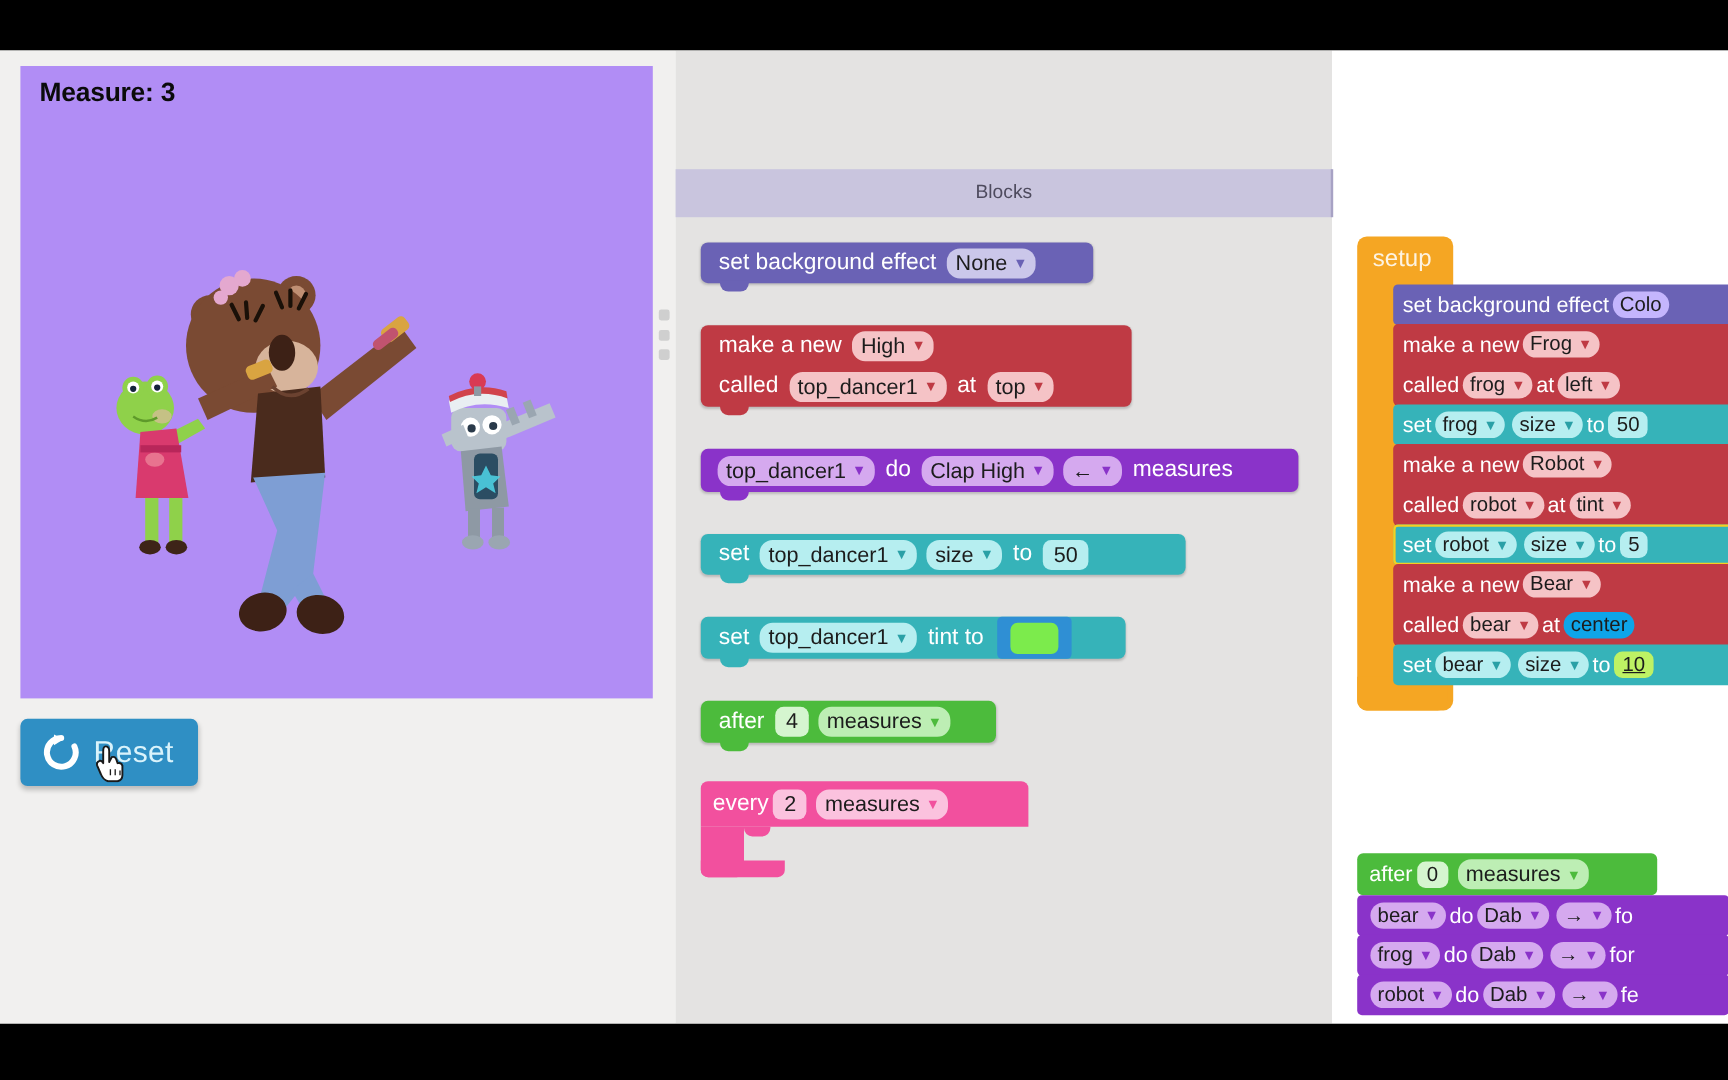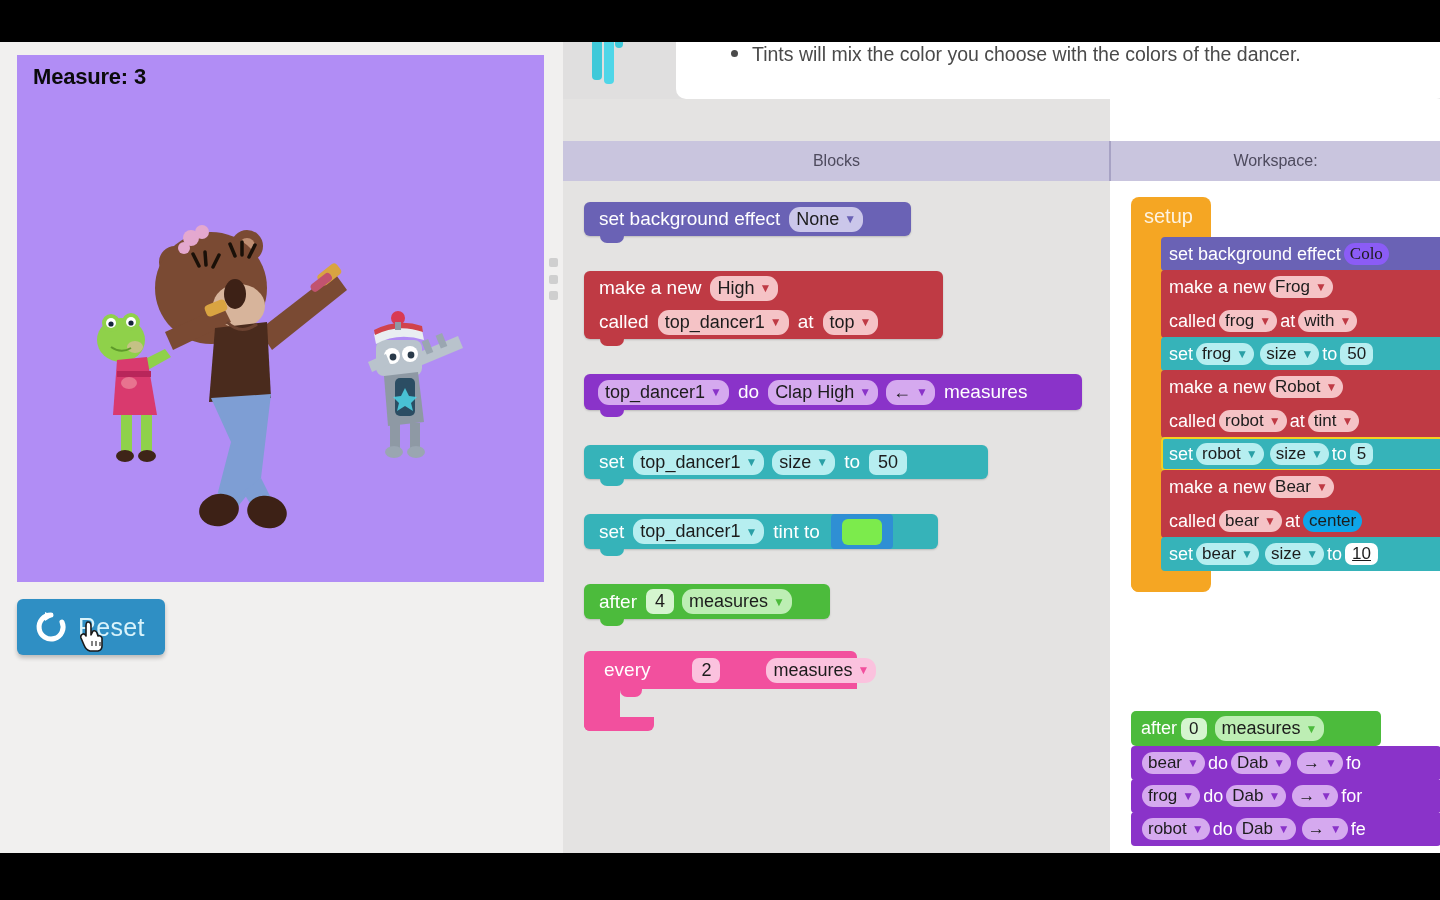--- a/index.html
+++ b/index.html
@@ -87,21 +87,21 @@
   .c-green .field{background:#bdeeb4;}
   .c-green .field .caret{color:#4cbb3c;}
   .c-green .num{background:#d5f5cf;}
 
   
   .tintbox{width:62px;height:35px;background:#2f8fd4;border-radius:4px;margin-left:6px;display:flex;align-items:center;justify-content:center;}
   .tintswatch{width:40px;height:26px;background:#7ceb4c;border-radius:6px;}
 
   
   #every-block-wrap{position:absolute;left:584px;top:609px;width:273px;height:80px;}
-  #every-head{position:absolute;left:0;top:0;width:273px;height:38px;background:#f2509e;border-radius:6px 6px 0 0;display:flex;align-items:center;padding:0 20px;box-sizing:border-box;font-size:19px;color:#fff;gap:38px;}
+  #every-head{position:absolute;left:0;top:0;width:273px;height:38px;background:#f2509e;border-radius:6px 6px 0 0;display:flex;align-items:center;padding:0 10px;box-sizing:border-box;font-size:19px;color:#fff;}
   #every-arm{position:absolute;left:0;top:38px;width:36px;height:42px;background:#f2509e;border-radius:0 0 6px 6px;}
   #every-foot{position:absolute;left:0;top:66px;width:70px;height:14px;background:#f2509e;border-radius:0 0 6px 6px;}
   #every-inner-notch{position:absolute;left:36px;top:38px;width:22px;height:8px;background:#f2509e;border-radius:0 0 7px 7px;}
 
   
   #setup-wrap{position:absolute;left:1131px;top:155px;width:320px;height:395px;}
   #setup-c{position:absolute;left:0;top:0;width:80px;height:395px;background:#f5a623;border-radius:8px 8px 8px 8px;}
   #setup-c-bottom{position:absolute;left:0;top:367px;width:75px;height:28px;background:#f5a623;border-radius:0 0 8px 8px;}
   #setup-label{position:absolute;left:13px;top:8px;font-size:20px;color:#fdf3e2;}
   #setup-body{position:absolute;left:30px;top:40px;width:290px;}
@@ -243,41 +243,25 @@
       <div id="drag-handle">
         <i></i>
         <i></i>
         <i></i>
       </div>
     </div>
 
     <div id="blocks-panel"></div>
     <div id="workspace-panel"></div>
 
-    <div id="tutorial-strip">
-      <svg id="tutor-char" viewBox="0 0 38 72">
-        <rect x="4" y="0" width="10" height="60" rx="4" fill="#3fc9d9"></rect>
-        <rect x="16" y="0" width="10" height="64" rx="4" fill="#4fd6e8"></rect>
-        <rect x="27" y="2" width="8" height="26" rx="4" fill="#3fc9d9"></rect>
-      </svg>
-      <div id="speech-bubble"></div>
-      <div id="bubble-tail"></div>
-      <div id="bullet-row">
-        <span id="bullet-dot"></span>
-        <span id="bullet-text">Tints will mix the color you choose with the colors of the dancer.</span>
-      </div>
-    </div>
 
     <div id="blocks-header" class="col-header">
       <span>Blocks</span>
     </div>
     <div id="header-divider"></div>
-    <div id="workspace-header" class="col-header">
-      <span>Workspace:</span>
-    </div>
 
     <div class="blk c-purpleblue" style="left:584px;top:160px;width:327px;height:34px;">
       <span class="lbl">set background effect</span>
       <span class="field">
         <span>None</span>
         <span class="caret">▼</span>
       </span>
       <span class="notch" style="background:#6a62b5;"></span>
     </div>
 
@@ -376,42 +360,42 @@
 
     <div id="setup-wrap">
       <div id="setup-c"></div>
       <div id="setup-c-bottom"></div>
       <div id="setup-label">setup</div>
 
       <div id="setup-body">
 
         <div class="ws-blk" style="background:#6a62b5;width:290px;">
           <span class="lbl">set background effect</span>
-          <span class="field" style="background:#8b5cf6;font-family:Liberation Serif, serif;">
+          <span class="field" style="background:#c4b5fd;">
             <span>Colo</span>
           </span>
         </div>
 
         <div class="ws-blk ws-tall" style="background:#bf3a44;width:290px;">
           <div class="row">
             <span class="lbl">make a new</span>
             <span class="field" style="background:#f5c3c6;">
               <span>Frog</span>
               <span class="caret" style="color:#bf3a44;">▼</span>
             </span>
           </div>
           <div class="row">
             <span class="lbl">called</span>
             <span class="field" style="background:#f5c3c6;">
               <span>frog</span>
               <span class="caret" style="color:#bf3a44;">▼</span>
             </span>
             <span class="lbl">at</span>
             <span class="field" style="background:#f5c3c6;">
-              <span>with</span>
+              <span>left</span>
               <span class="caret" style="color:#bf3a44;">▼</span>
             </span>
           </div>
         </div>
 
         <div class="ws-blk" style="background:#36b3b9;width:290px;">
           <span class="lbl">set</span>
           <span class="field" style="background:#b6eef0;">
             <span>frog</span>
             <span class="caret" style="color:#2aa0a6;">▼</span>
@@ -485,21 +469,21 @@
           <span class="lbl">set</span>
           <span class="field" style="background:#b6eef0;">
             <span>bear</span>
             <span class="caret" style="color:#2aa0a6;">▼</span>
           </span>
           <span class="field" style="background:#b6eef0;">
             <span>size</span>
             <span class="caret" style="color:#2aa0a6;">▼</span>
           </span>
           <span class="lbl">to</span>
-          <span class="num" style="background:#ffffff;text-decoration:underline;">10</span>
+          <span class="num" style="background:#bef264;text-decoration:underline;">10</span>
         </div>
 
       </div>
     </div>
 
     <div id="after-stack">
       <div id="after-blk">
         <span class="lbl">after</span>
         <span class="num" style="background:#d5f5cf;border-radius:7px;padding:1px 8px;color:#1c1c1c;margin:0 4px;font-size:17px;">0</span>
         <span class="field" style="background:#bdeeb4;">

